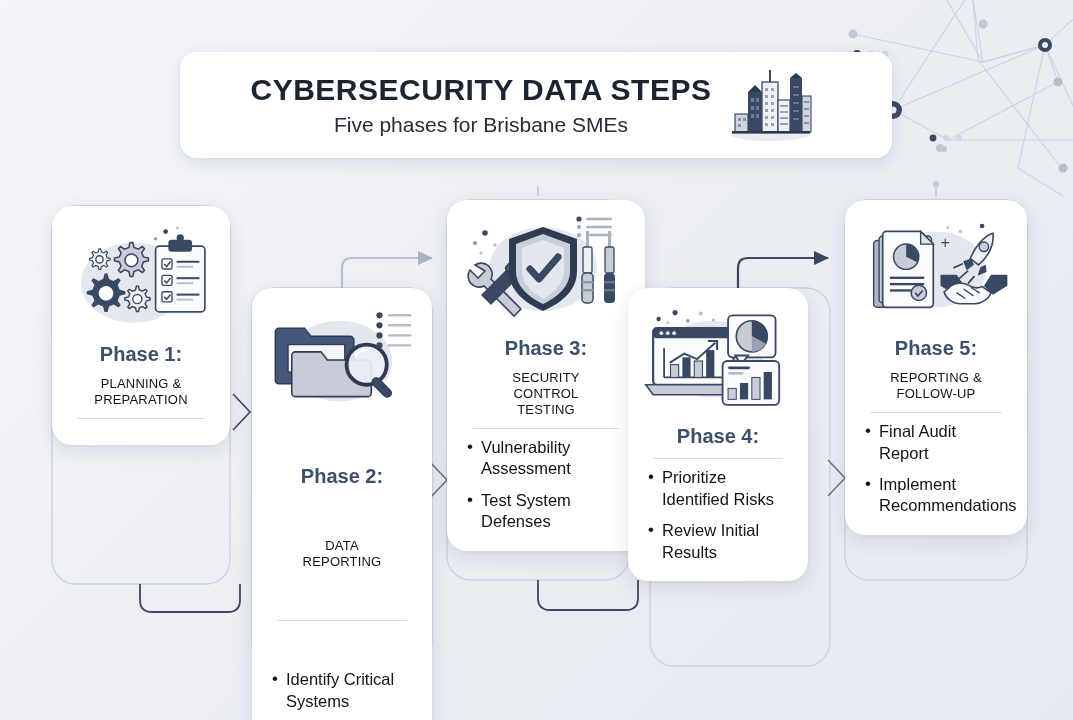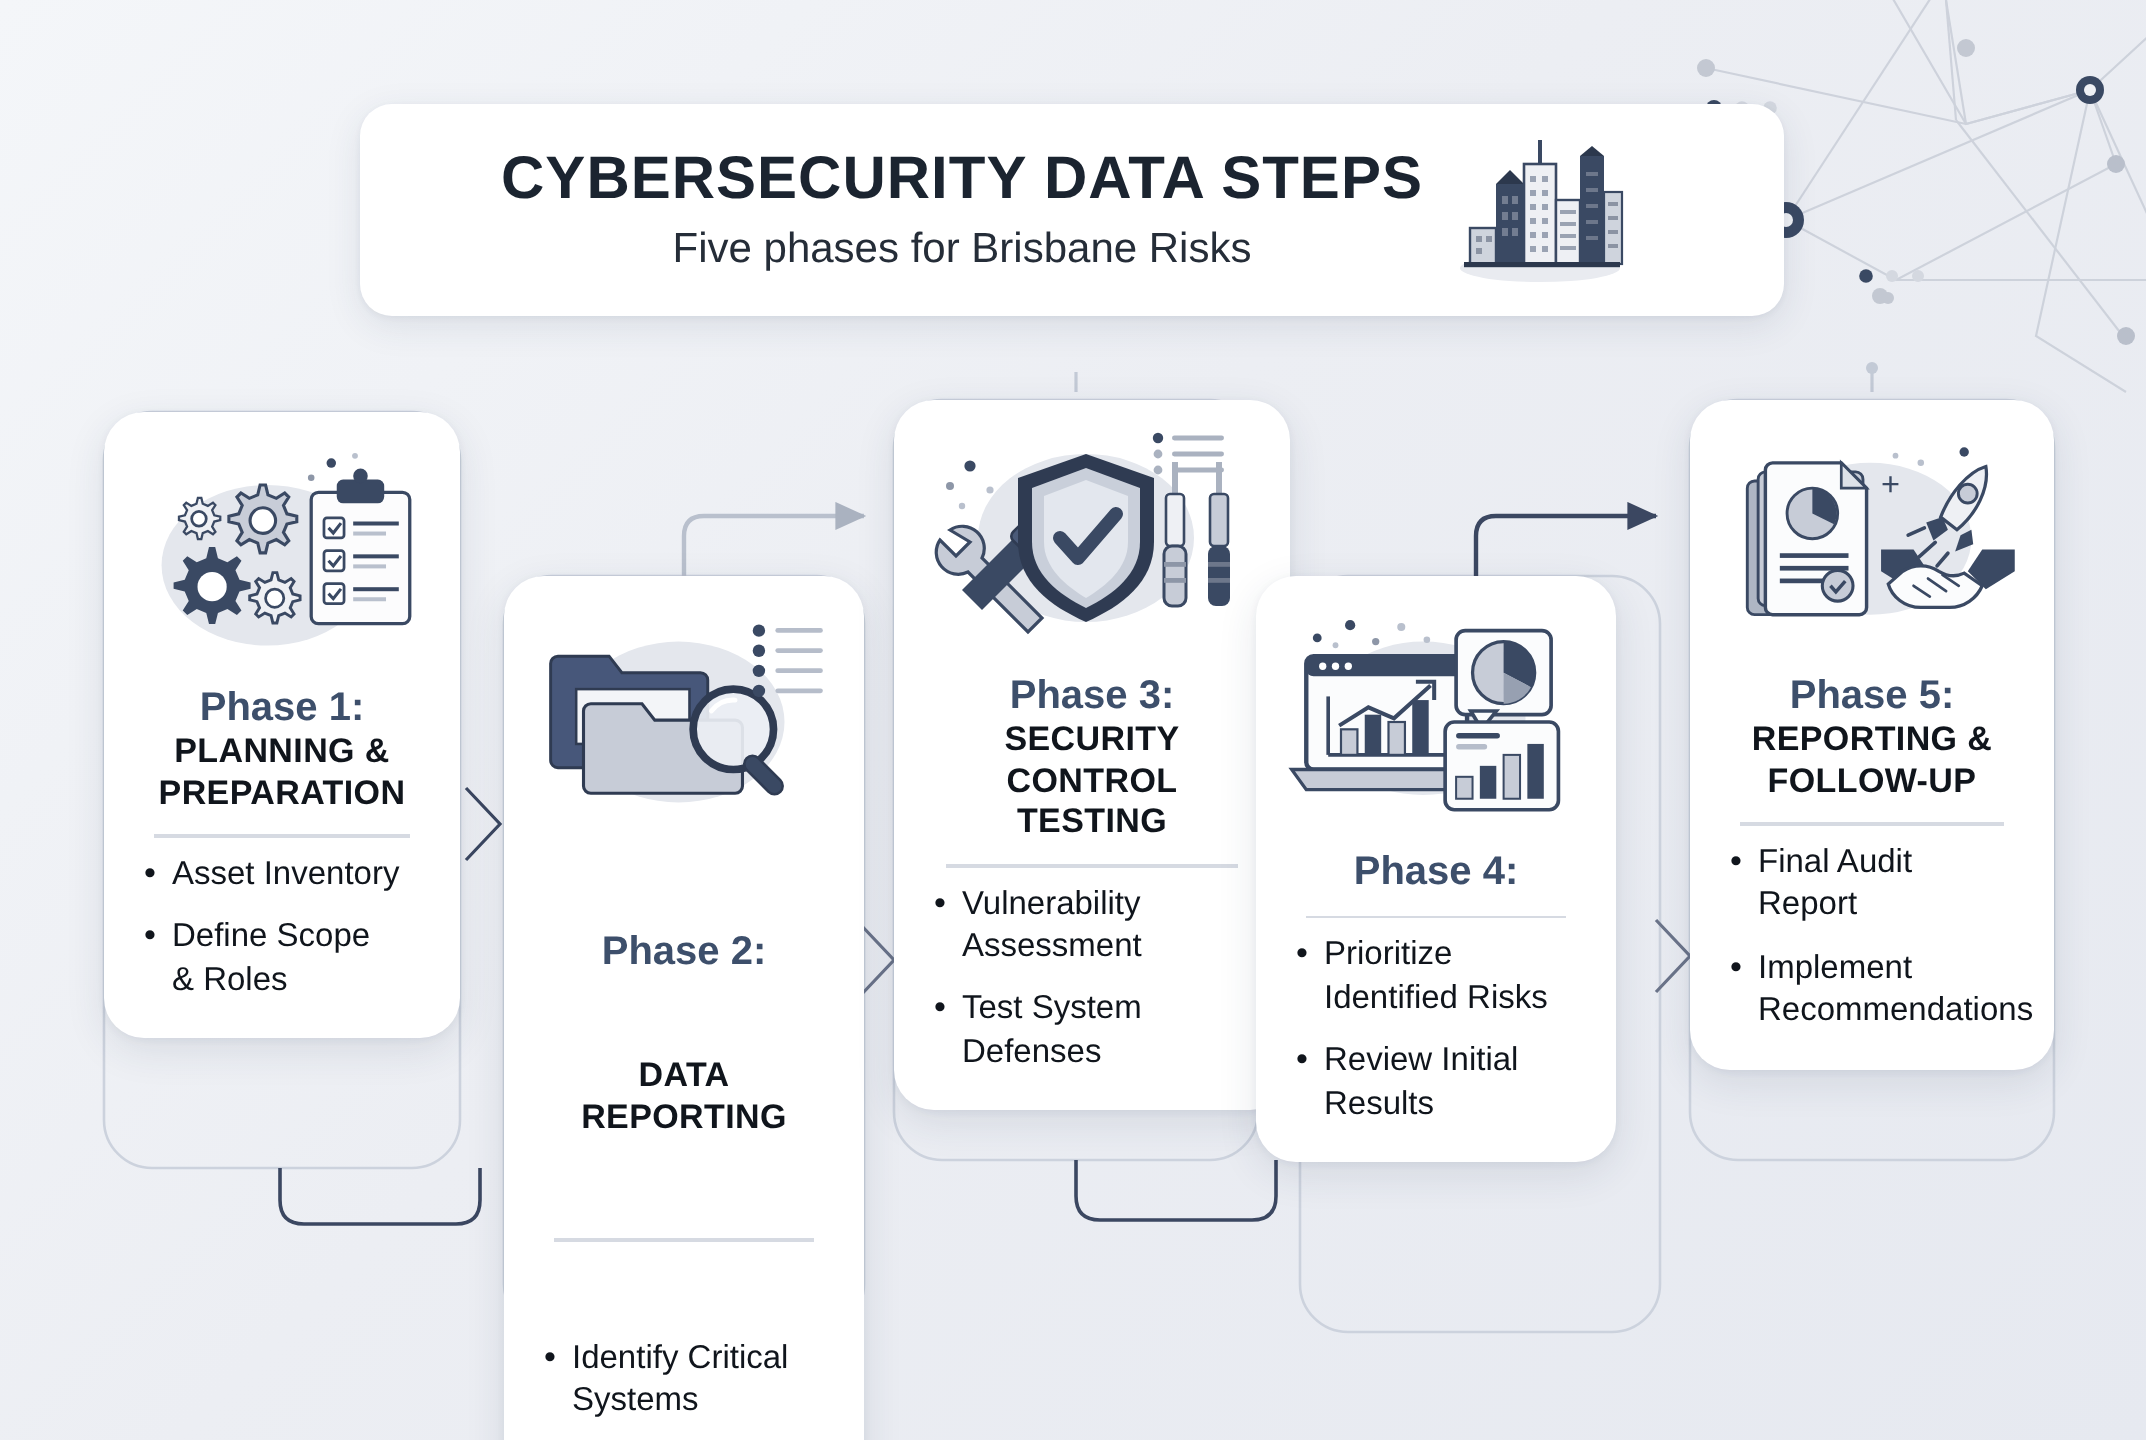--- a/index.html
+++ b/index.html
@@ -83,26 +83,26 @@
     margin-bottom: 4px;
   }
   .phase-label {
     font-size: 20px;
     font-weight: bold;
     color: #3d4f6b;
     text-align: left;
     line-height: 1.2;
   }
   .phase-name {
-    font-size: 17px;
-    font-weight: bold;
+    font-size: 13px;
+    font-weight: normal;
     color: #10151c;
     text-align: center;
     line-height: 1.22;
-    margin-top: 0;
+    margin-top: 10px;
     letter-spacing: 0.2px;
   }
   .divider {
     width: 88%;
     height: 1.4px;
     background: #d6dae2;
     margin: 10px 0 8px 0;
   }
   .bullets {
     list-style: none;
@@ -172,21 +172,21 @@
     <circle cx="120" cy="138" r="3.4" fill="#3a4963"></circle>
     <circle cx="133" cy="138" r="3" fill="#d4d8e0"></circle>
     <circle cx="146" cy="138" r="3" fill="#d4d8e0"></circle>
     <circle cx="131" cy="149" r="3" fill="#c3c8d2"></circle>
   </svg>
 
   <div class="title-banner">
     <div class="title-inner">
       <div class="title-text">
         <div class="main-title">CYBERSECURITY DATA STEPS</div>
-        <div class="sub-title">Five phases for Brisbane Risks</div>
+        <div class="sub-title">Five phases for Brisbane SMEs</div>
       </div>
       <svg class="city-icon" width="86" height="74" viewBox="0 0 86 74">
         <ellipse cx="43" cy="66" rx="40" ry="7" fill="#e9ebf0"></ellipse>
         <rect x="8" y="46" width="13" height="18" fill="#cfd4dd" stroke="#3a4963" stroke-width="1.2"></rect>
         <rect x="11" y="50" width="3" height="3" fill="#8b93a3"></rect>
         <rect x="16" y="50" width="3" height="3" fill="#8b93a3"></rect>
         <rect x="11" y="56" width="3" height="3" fill="#8b93a3"></rect>
         <rect x="21" y="24" width="14" height="40" fill="#3a4963"></rect>
         <polygon points="21,24 28,17 35,24" fill="#2c384d"></polygon>
         <rect x="24" y="30" width="3" height="4" fill="#737d91"></rect>
@@ -324,24 +324,20 @@
         <circle cx="96" cy="14" r="1.8" fill="#8d96a7"></circle>
         <circle cx="120" cy="2" r="1.6" fill="#b9c0cd"></circle>
       </svg>
     </div>
     <div class="phase-label">Phase 1:</div>
     <div class="phase-name">
       <div>PLANNING &amp;</div>
       <div>PREPARATION</div>
     </div>
     <div class="divider"></div>
-    <ul class="bullets">
-        <li>Asset Inventory</li>
-        <li>Define Scope<br>&amp; Roles</li>
-      </ul>
   </div>
 
   <div class="card" style="left:252px; top:288px; width:180px;gap:40px;">
     <div class="card-icon">
       <svg width="162" height="116" viewBox="0 0 162 116">
         <ellipse cx="78" cy="58" rx="58" ry="44" fill="#e4e7ed"></ellipse>
 
         <path d="M12,22 h28 l7,9 h43 a4,4 0 0 1 4,4 v44 a4,4 0 0 1 -4,4 h-78 a4,4 0 0 1 -4,-4 v-53 a4,4 0 0 1 4,-4 z" fill="#47577a" stroke="#2f3b52" stroke-width="1.6"></path>
         <rect x="22" y="40" width="62" height="30" fill="#f3f5f8" stroke="#2f3b52" stroke-width="1.4"></rect>
 

